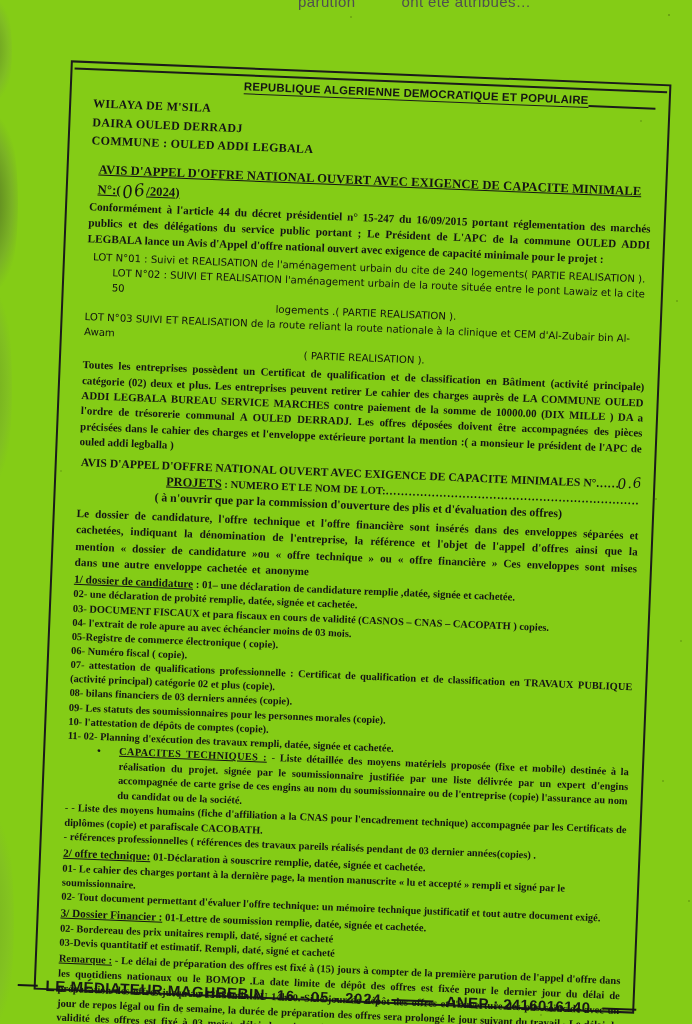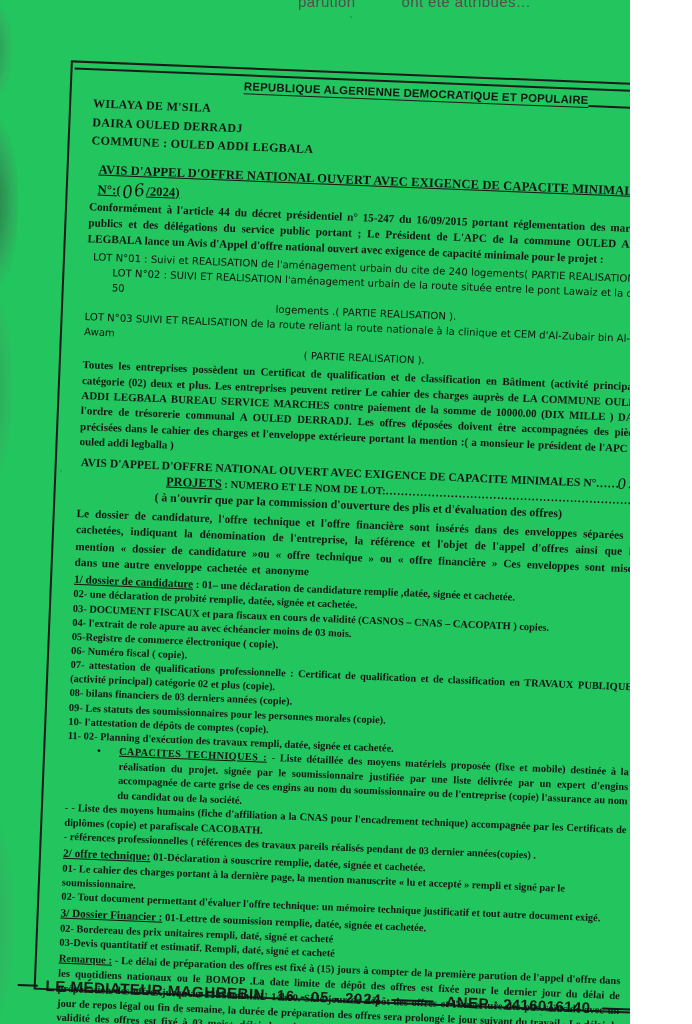--- a/index.html
+++ b/index.html
@@ -1,17 +1,17 @@
 <!DOCTYPE html>
 <html><head>
 <meta charset="utf-8">
 <style>
   html,body{margin:0;padding:0;}
   body{width:692px;height:1024px;overflow:hidden;background:#ffffff;}
-  .screen{position:relative;width:630px;height:1024px;overflow:hidden;background:#22c55e;
+  .screen{position:relative;width:692px;height:1024px;overflow:hidden;background:#84cc16;
           font-family:"Liberation Serif", serif;color:#141414;}
   
   .top-strip{position:absolute;top:-7px;left:298px;display:flex;gap:46px;
              font-family:"Liberation Sans", sans-serif;font-size:15px;color:#4f4f4f;letter-spacing:.4px;}
   
   .smudge{position:absolute;border-radius:50%;pointer-events:none;}
   .s1{left:-12px;top:0;width:24px;height:100px;background:radial-gradient(ellipse at left,rgba(50,50,50,.40),rgba(110,110,110,.15) 60%,transparent 78%);}
   .s2{left:-14px;top:118px;width:32px;height:170px;background:radial-gradient(ellipse at left,rgba(35,35,35,.55),rgba(90,90,90,.22) 58%,transparent 78%);}
   .s3{left:-14px;top:292px;width:26px;height:190px;background:radial-gradient(ellipse at left,rgba(60,60,60,.28),rgba(110,110,110,.12) 60%,transparent 78%);}
   .s4{left:-16px;top:816px;width:30px;height:210px;background:radial-gradient(ellipse at left,rgba(70,70,70,.22),rgba(120,120,120,.10) 60%,transparent 78%);}

